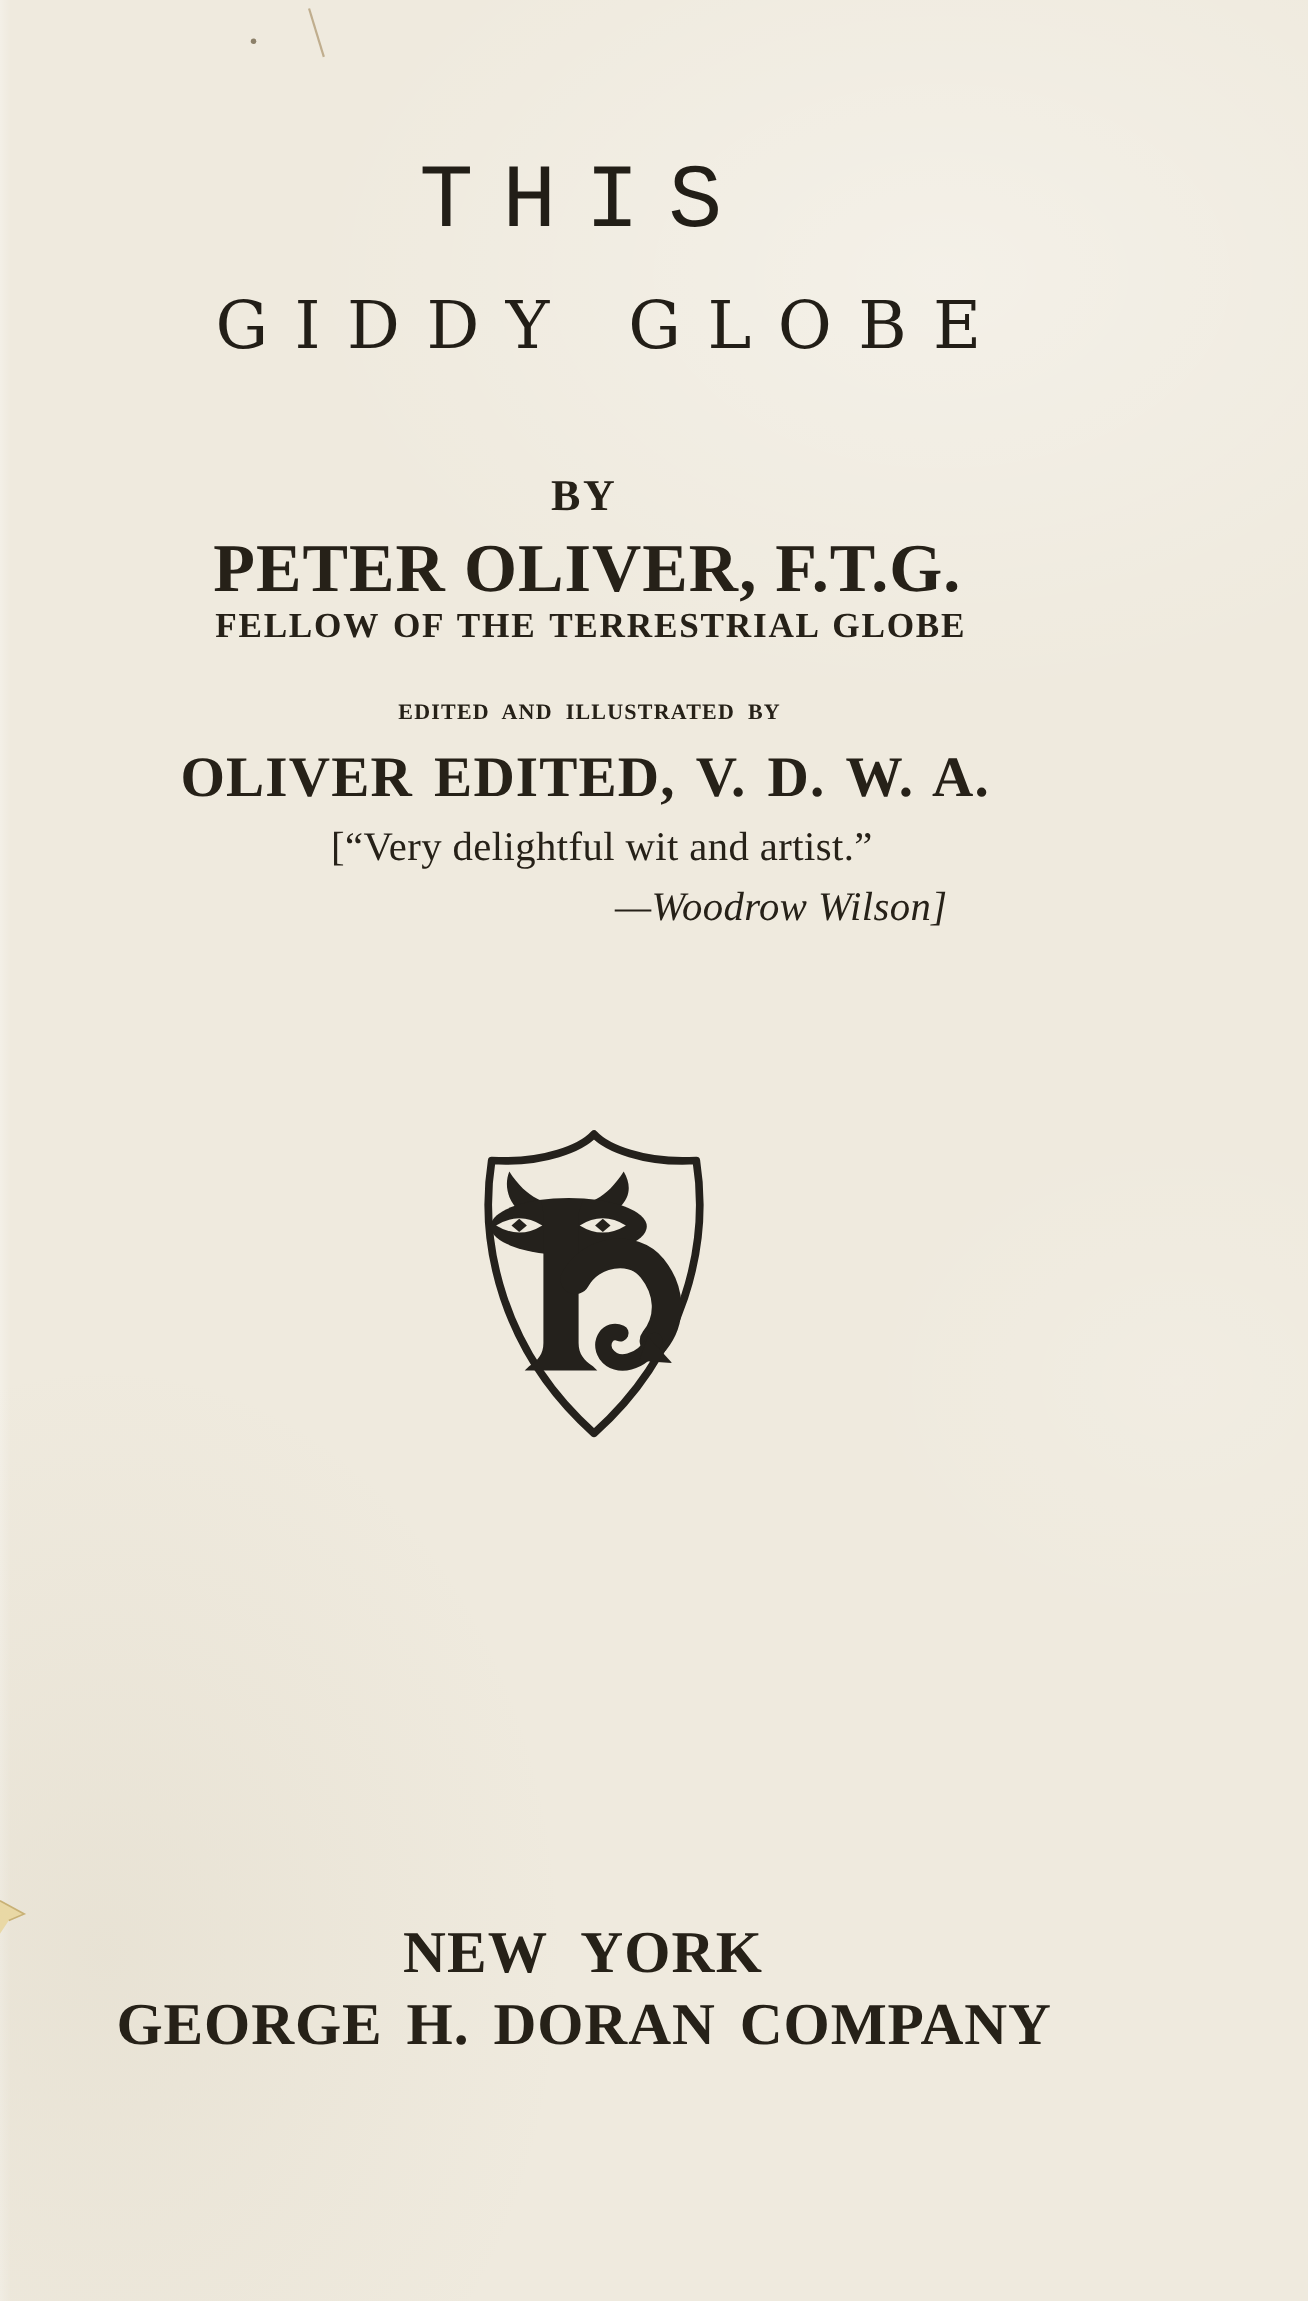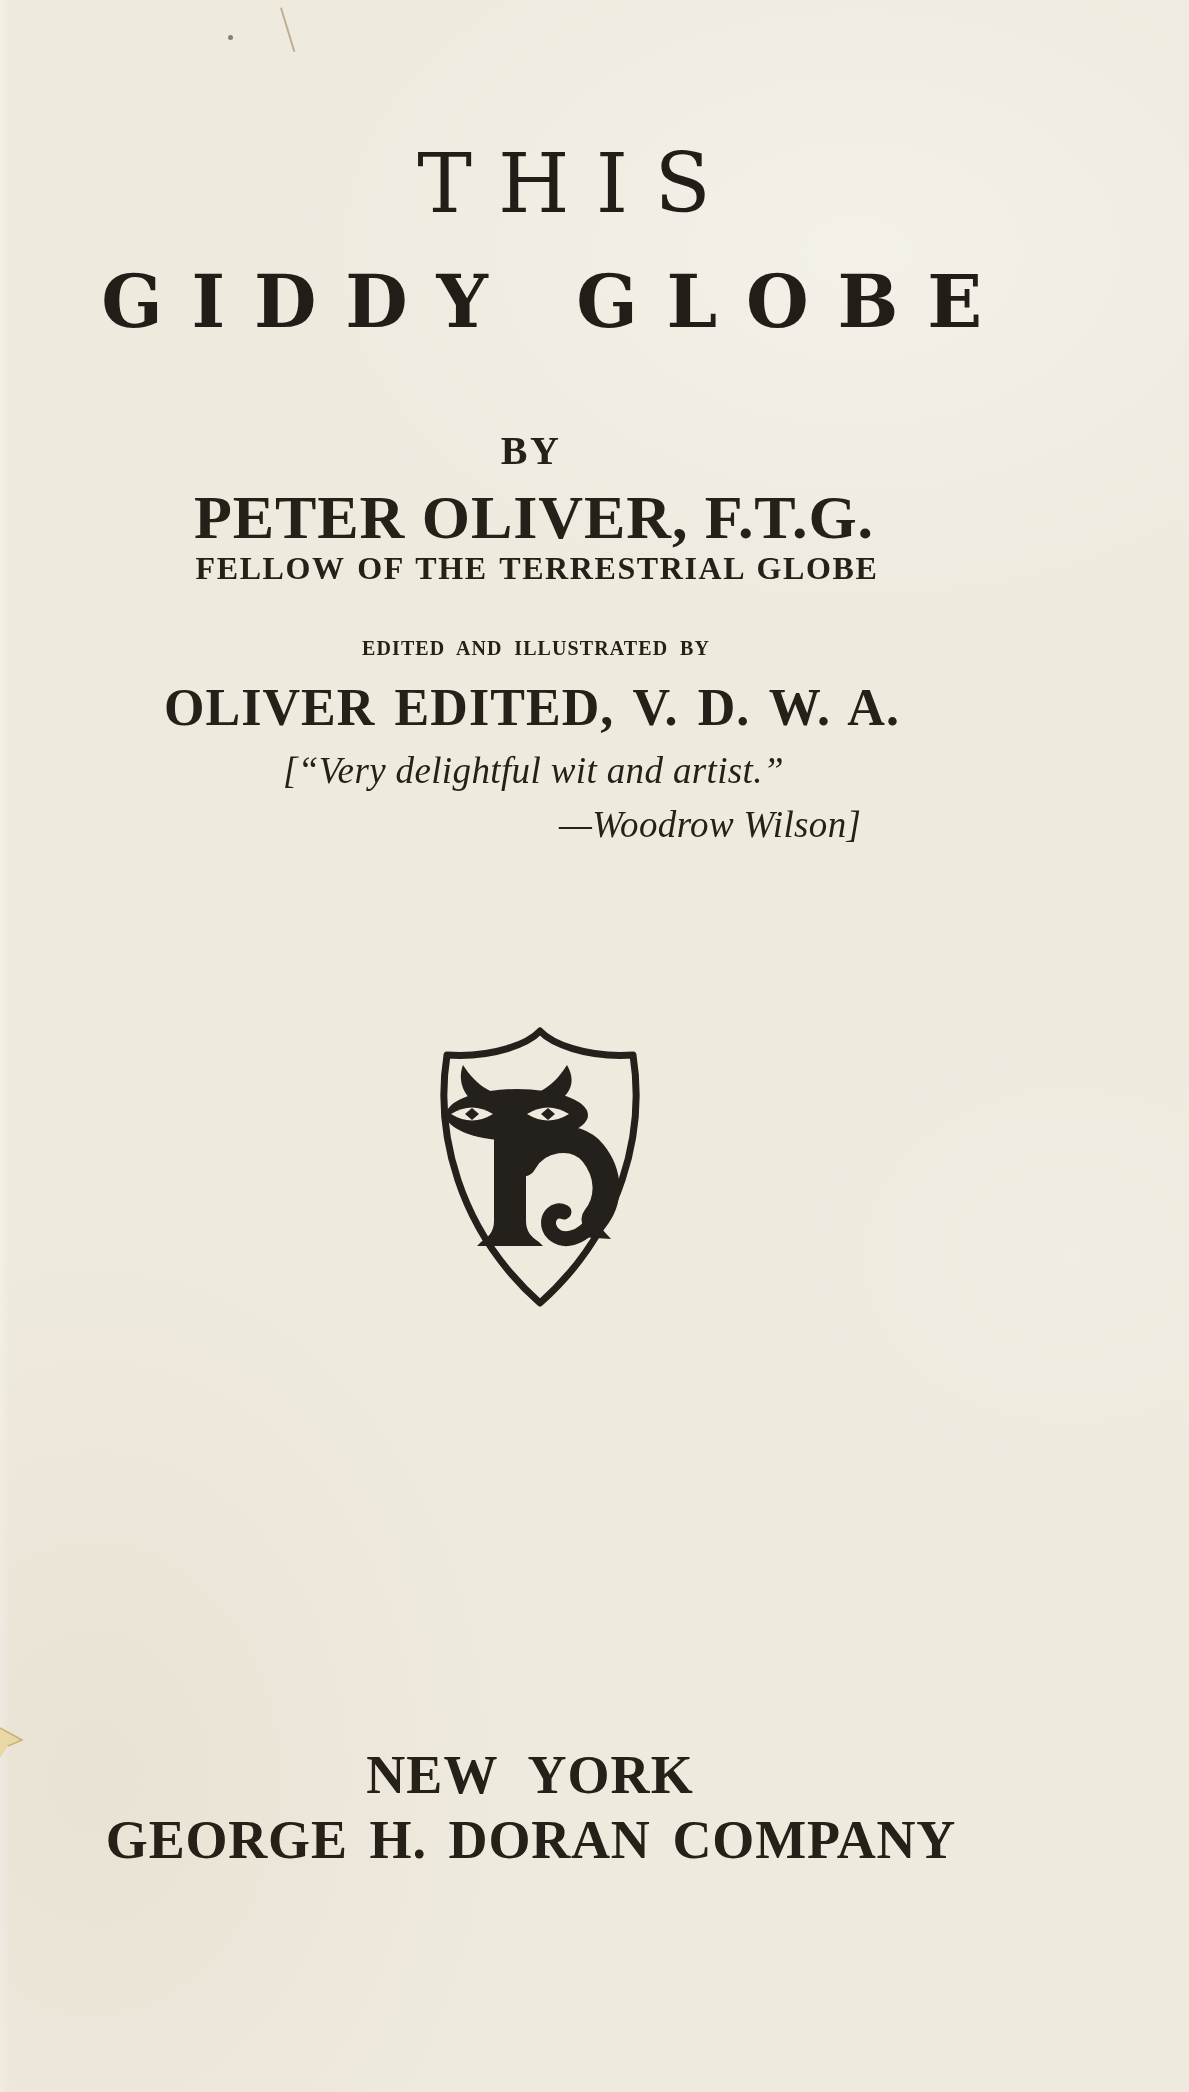--- a/index.html
+++ b/index.html
@@ -12,29 +12,29 @@
     background:
       radial-gradient(ellipse 900px 600px at 72% 12%, rgba(255,255,255,.30), rgba(255,255,255,0) 65%),
       radial-gradient(ellipse 700px 900px at 8% 85%, rgba(172,160,128,.10), rgba(172,160,128,0) 60%),
       radial-gradient(ellipse 500px 400px at 90% 60%, rgba(255,255,255,.12), rgba(255,255,255,0) 60%),
       linear-gradient(90deg, rgba(255,255,255,.28) 0px, rgba(255,255,255,0) 10px),
       #efeade;
   }
   .line{position:absolute;white-space:nowrap;line-height:1;}
   .ctr{transform:translateX(-50%);}
   .title{font-family:"DejaVu Serif", serif;color:#221e17;}
-  .t1{top:143px;left:577px;font-size:82px;letter-spacing:.32em;}
-  .t2{top:266px;left:556px;font-size:72px;letter-spacing:.40em;word-spacing:.08em;font-weight:bold;}
+  .t1{top:143px;left:532px;font-size:82px;letter-spacing:.32em;font-family:Liberation Mono, monospace;}
+  .t2{top:266px;left:556px;font-size:60px;letter-spacing:.40em;word-spacing:.08em;}
   .bold{font-weight:bold;font-family:"Liberation Serif", serif;}
   .by{top:431px;left:531px;font-size:40px;letter-spacing:.06em;}
   .author{top:486px;left:534px;font-size:62px;letter-spacing:.015em;}
   .fellow{top:552px;left:537px;font-size:32px;letter-spacing:.05em;word-spacing:.08em;}
   .edited{top:638px;left:536px;font-size:20px;letter-spacing:.055em;word-spacing:.28em;}
   .editor{top:682px;left:532px;font-size:52px;letter-spacing:.02em;word-spacing:.10em;}
-  .q1{top:752px;left:283px;font-size:37px;font-style:italic;letter-spacing:.01em;}
+  .q1{top:752px;left:301px;font-size:37px;letter-spacing:.01em;}
   .q2{top:806px;left:559px;font-size:37px;font-style:italic;letter-spacing:.01em;}
   .city{top:1748px;left:530px;font-size:54px;letter-spacing:.02em;word-spacing:.32em;}
   .publisher{top:1813px;left:531px;font-size:54px;letter-spacing:.015em;word-spacing:.14em;}
   .emblem{position:absolute;top:1013px;left:423px;width:234px;height:304px;}
   .speck{position:absolute;top:35px;left:228px;width:5px;height:5px;border-radius:50%;
          background:#6b5c41;opacity:.75;}
   .scratch{position:absolute;top:8px;left:280px;width:1.5px;height:46px;
            background:#a68e63;opacity:.65;transform:rotate(-17deg);transform-origin:top left;}
   .tear{position:absolute;top:1726px;left:0px;width:34px;height:34px;}
 </style>

